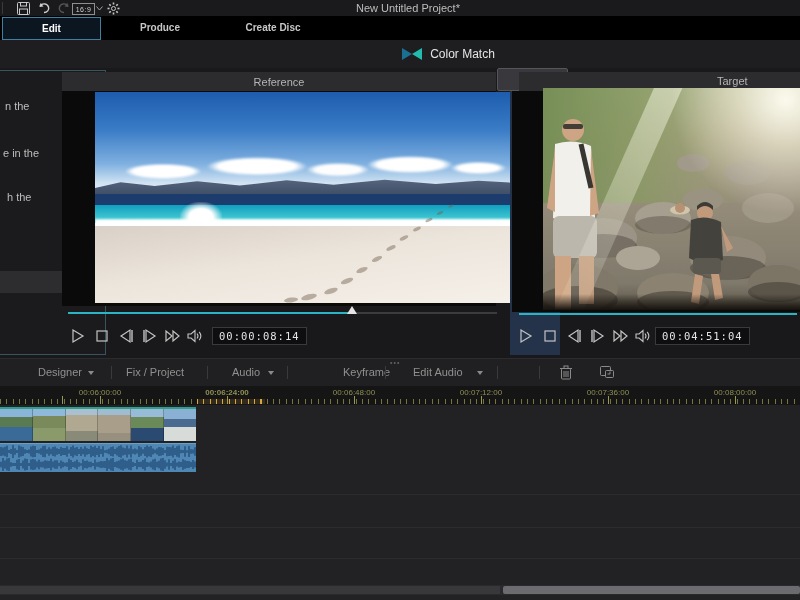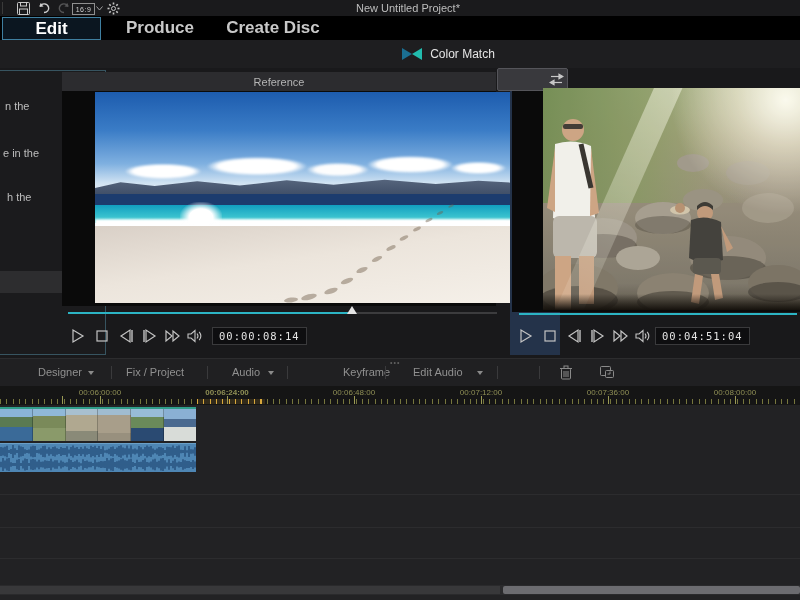--- a/index.html
+++ b/index.html
@@ -9,21 +9,21 @@
   
   #titlebar{left:0;top:0;width:800px;height:16px;background:#1a1a1c;}
   .tb-icon{position:absolute;top:1px;height:14px;display:flex;align-items:center;justify-content:center;color:#cfcfcf;}
   #title-text{position:absolute;left:356px;top:2px;font-size:11px;color:#bdbdbd;white-space:nowrap;}
   #ratio-box{position:absolute;left:72px;top:3px;width:21px;height:10px;border:1px solid #8f8f8f;
              font-size:7px;color:#cfcfcf;display:flex;align-items:center;justify-content:center;letter-spacing:.5px;}
   .vsep-tb{position:absolute;top:2px;width:1px;height:12px;background:#3a3a3a;}
   
   #tabbar{left:0;top:16px;width:800px;height:24px;background:#000;}
   .tab{position:absolute;top:1px;height:21px;display:flex;align-items:center;justify-content:center;
-       font-size:17px;font-weight:700;color:#c8c8c8;cursor:default;}
+       font-size:10px;font-weight:700;color:#c8c8c8;cursor:default;}
   #tab-edit{left:2px;width:97px;border:1px solid #3f7fa0;background:#0b1620;color:#fff;}
   #tab-produce{left:104px;width:112px;}
   #tab-createdisc{left:212px;width:122px;}
   
   #cmbar{left:0;top:40px;width:800px;height:28px;background:#1e1e20;display:flex;align-items:center;justify-content:center;gap:7px;}
   #cm-label{font-size:12px;color:#e5e5e5;}
   
   #sidebar{left:-12px;top:70px;width:68px;height:283px;background:#1b1b1d;border:1px solid #375460;}
   .frag{position:absolute;font-size:11px;color:#bdbdbd;white-space:nowrap;}
   #side-btn{left:-8px;top:271px;width:44px;height:22px;background:#2d2d2f;border-radius:3px;}
@@ -265,20 +265,23 @@
         <g stroke="#c8c8c8" stroke-width="1.2" fill="#c8c8c8">
           <line x1="2" y1="3.5" x2="11" y2="3.5"></line>
           <polygon points="10,1.2 14,3.5 10,5.8"></polygon>
           <line x1="13" y1="9.5" x2="4" y2="9.5"></line>
           <polygon points="5,7.2 1,9.5 5,11.8"></polygon>
         </g>
       </svg>
   </div>
   <div class="abs" id="panel-divider"></div>
 
+  <div class="panel-header" id="tgt-header">
+    <span id="tgt-label">Target</span>
+  </div>
   <div class="video-zone" id="tgt-zone"></div>
 
   <div class="abs" id="tgt-video">
     <div id="tv-rockbase"></div>
     <div id="tv-green"></div>
     <svg id="tv-rocks" width="257" height="222">
       <g>
         <ellipse cx="60" cy="150" rx="34" ry="20" fill="#8e867a"></ellipse>
           <ellipse cx="60" cy="158" rx="34" ry="12" fill="rgba(50,44,38,.45)"></ellipse>
         <ellipse cx="120" cy="130" rx="28" ry="16" fill="#9a9284"></ellipse>

